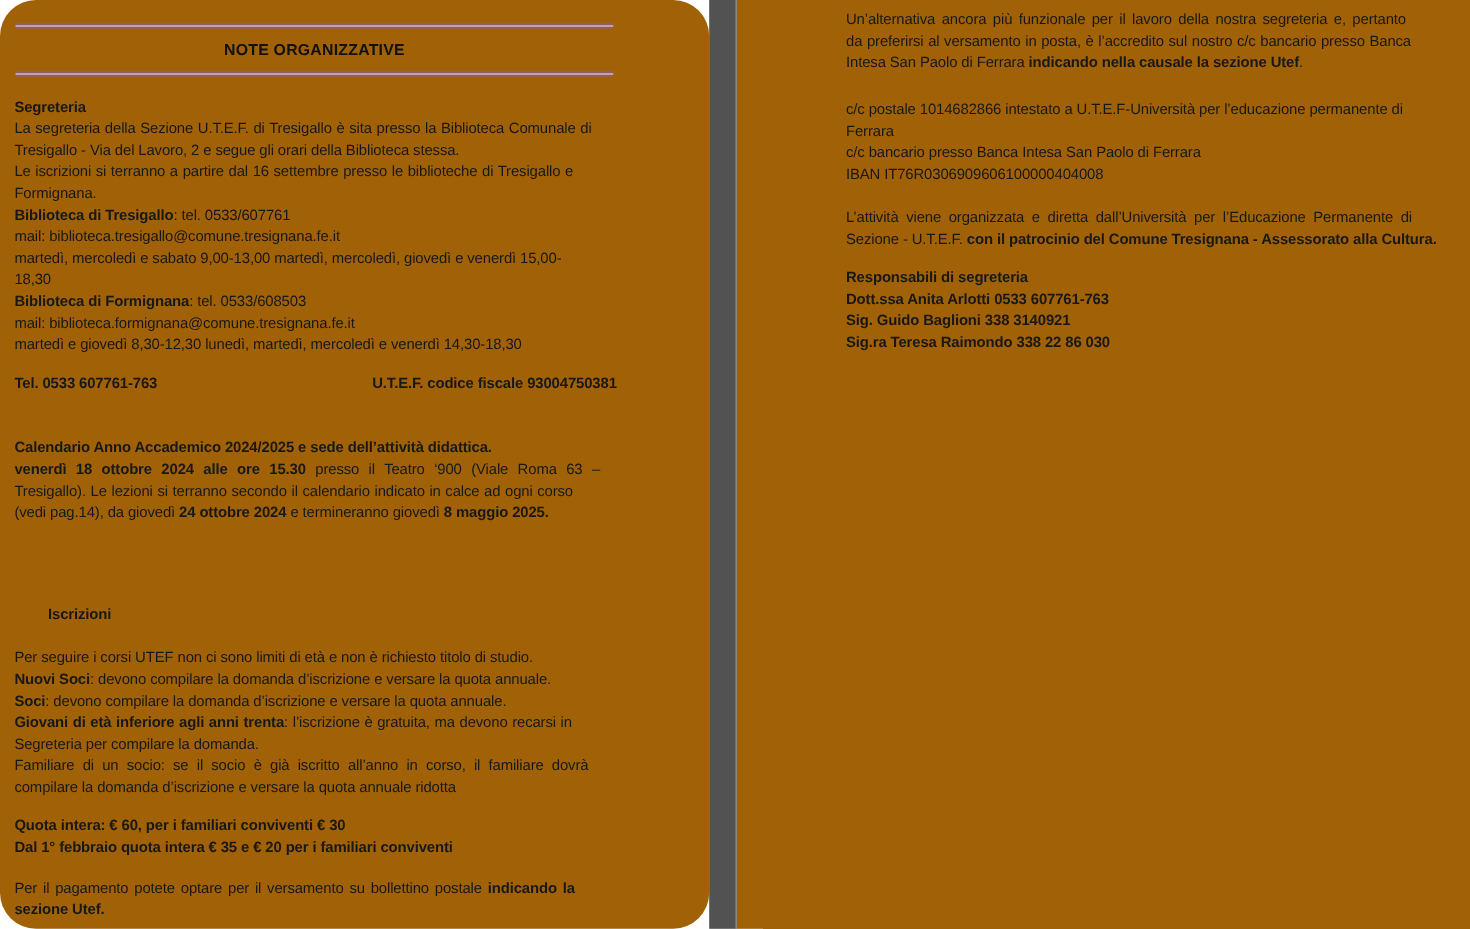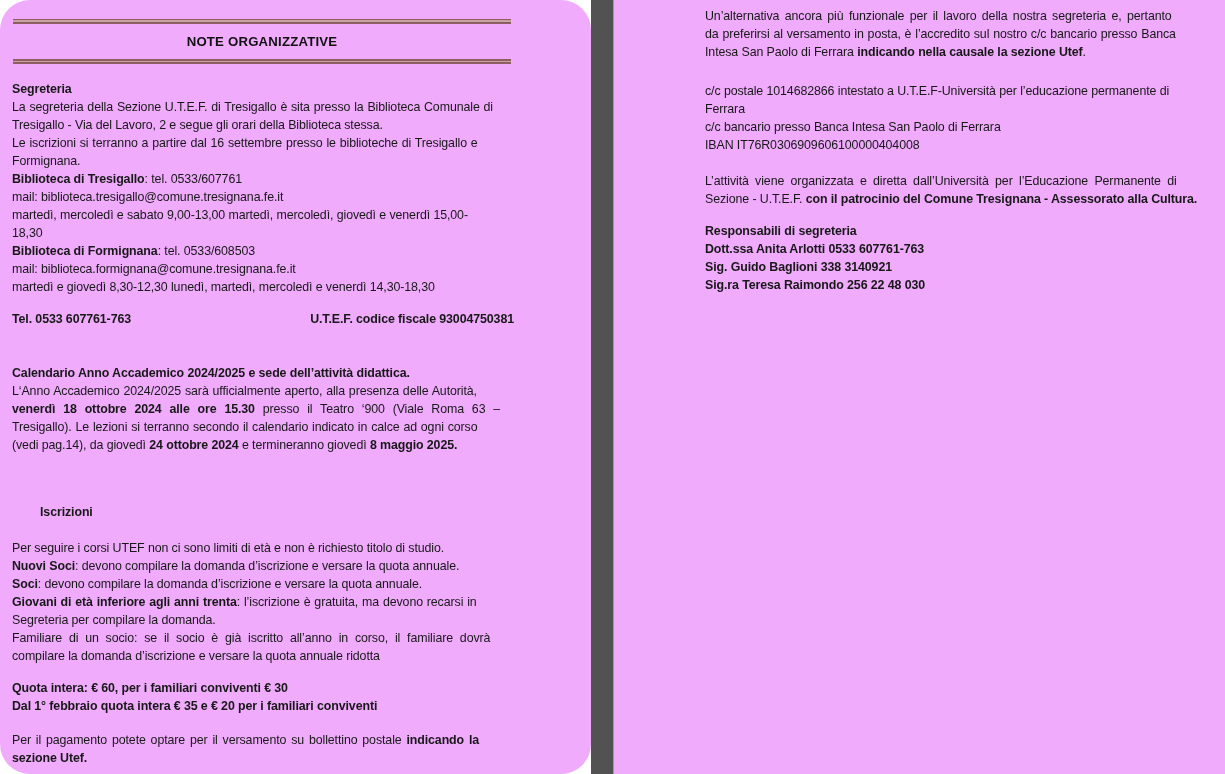--- a/index.html
+++ b/index.html
@@ -2,21 +2,21 @@
 <html><head>
 <meta charset="utf-8">
 <style>
   html,body{margin:0;padding:0;}
   body{
     width:1225px;height:774px;position:relative;overflow:hidden;
     background:#ffffff;
     font-family:"Liberation Sans", sans-serif;
     color:#181818;
   }
-  .page{position:absolute;top:0;bottom:0;background:#f0abfc;}
+  .page{position:absolute;top:0;bottom:0;background:#a16207;}
   .page-left{left:0;width:591px;border-radius:30px;}
   .page-right{left:614px;right:0;}
   .divider{position:absolute;left:591px;top:0;bottom:0;width:22px;background:#525252;border-right:1px solid #9b9b9b;}
   .content{position:absolute;top:0;bottom:0;font-size:12.4px;line-height:18px;letter-spacing:-0.1px;}
   .content-left{left:12px;width:502px;}
   .content-right{left:91px;width:504px;}
   .doc-header{position:absolute;left:1px;top:19px;width:498px;}
   .rule{height:5px;background:linear-gradient(to bottom,#8d5f63 0,#8d5f63 1.5px,#c9a0a3 1.5px,#c9a0a3 3.5px,#8d5f63 3.5px,#8d5f63 5px);}
   .doc-title{text-align:center;font-weight:bold;font-size:13.2px;letter-spacing:0.2px;padding:9px 0 8px 0;color:#111;}
   .block{position:absolute;left:0;width:100%;}
@@ -50,21 +50,20 @@
           <div class="line"><span>martedì e giovedì 8,30-12,30 lunedì, martedì, mercoledì e venerdì 14,30-18,30</span></div>
         </div>
         <div class="block" style="top: 310px;">
           <div class="colrow">
             <span>Tel. 0533 607761-763</span>
             <span>U.T.E.F. codice fiscale 93004750381</span>
           </div>
         </div>
         <div class="block" style="top: 364px;">
           <div class="line"><span class="b">Calendario Anno Accademico 2024/2025 e sede dell’attività didattica.</span></div>
-          <div class="line" style="word-spacing: 0.5px;"><span>L‘Anno Accademico 2024/2025 sarà ufficialmente aperto, alla presenza delle Autorità,</span></div>
           <div class="line" style="word-spacing: 4.5px;"><span class="b">venerdì 18 ottobre 2024 alle ore 15.30</span><span> presso il Teatro ‘900 (Viale Roma 63 –</span></div>
           <div class="line" style="word-spacing: 0.5px;"><span>Tresigallo). Le lezioni si terranno secondo il calendario indicato in calce ad ogni corso</span></div>
           <div class="line"><span>(vedi pag.14), da giovedì </span><span class="b">24 ottobre 2024</span><span> e termineranno giovedì </span><span class="b">8 maggio 2025.</span></div>
         </div>
         <div class="block" style="top: 503px; padding-left: 28px;">
           <div class="line"><span class="b">Iscrizioni</span></div>
         </div>
         <div class="block" style="top: 539px;">
           <div class="line"><span>Per seguire i corsi UTEF non ci sono limiti di età e non è richiesto titolo di studio.</span></div>
           <div class="line"><span class="b">Nuovi Soci</span><span>: devono compilare la domanda d’iscrizione e versare la quota annuale.</span></div>
@@ -103,17 +102,17 @@
           <div class="line"><span>IBAN IT76R0306909606100000404008</span></div>
         </div>
         <div class="block" style="top: 172px;">
           <div class="line" style="word-spacing: 3px;"><span>L’attività viene organizzata e diretta dall’Università per l’Educazione Permanente di</span></div>
           <div class="line"><span>Sezione - U.T.E.F. </span><span class="b">con il patrocinio del Comune Tresignana - Assessorato alla Cultura.</span></div>
         </div>
         <div class="block" style="top: 222px;">
           <div class="line"><span class="b">Responsabili di segreteria</span></div>
           <div class="line"><span class="b">Dott.ssa Anita Arlotti 0533 607761-763</span></div>
           <div class="line"><span class="b">Sig. Guido Baglioni 338 3140921</span></div>
-          <div class="line"><span class="b">Sig.ra Teresa Raimondo 256 22 48 030</span></div>
+          <div class="line"><span class="b">Sig.ra Teresa Raimondo 338 22 86 030</span></div>
         </div>
       </div>
   </div>
 </div>
 
 </body></html>

